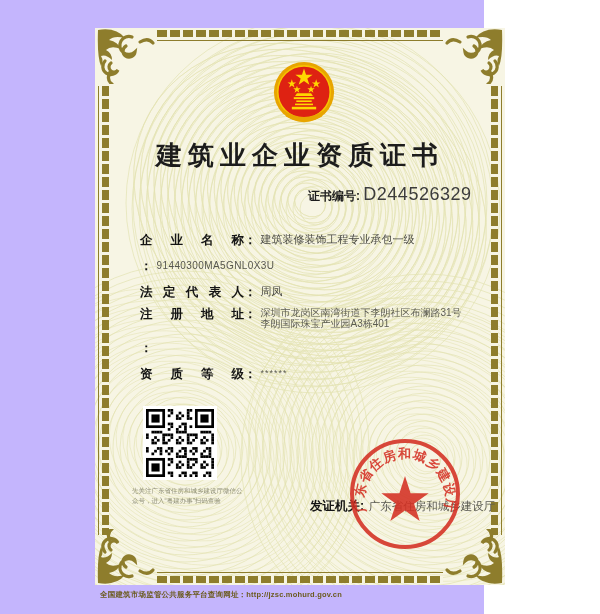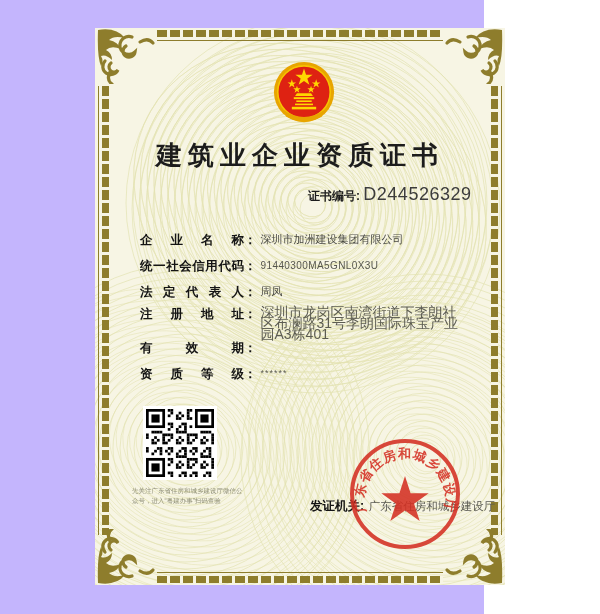--- a/index.html
+++ b/index.html
@@ -39,21 +39,21 @@
   .cert-no .lbl { font-weight:700; color:#1c1c1c; }
   .cert-no .val { font-size:18px; color:#3c3c3c; letter-spacing:0.5px; }
 
   
   .frow { position:absolute; left:45px; width:330px; display:flex; align-items:flex-start; }
   .flabel { display:inline-block; width:104px; font-size:12.5px; font-weight:700;
     color:#141414; text-align:justify; text-align-last:justify; white-space:nowrap; }
   .fcolon { font-size:12.5px; font-weight:700; color:#141414; margin-right:4px; }
   .fvalue { font-size:11px; color:#4a4a44; padding-top:1px; flex:1; line-height:13px; }
   .fvalue.code { font-size:10px; color:#55554d; letter-spacing:0.4px; }
-  .fvalue.addr { font-size:14px; line-height:11px; color:#5c5c52; max-width:220px; }
+  .fvalue.addr { font-size:10px; line-height:11px; color:#5c5c52; max-width:220px; }
   .stars { display:block; font-size:9px; letter-spacing:1px; color:#5c5c52; }
 
   
   .qr-wrap { position:absolute; left:48px; top:378px; width:74px; height:74px;
     background:#ffffff; padding:3px; }
   .qr-caption { position:absolute; left:37px; top:458px; width:112px;
     font-size:6.5px; line-height:9.5px; color:#8d8d75; }
 
   
   .issue-row { position:absolute; left:215px; white-space:nowrap; }
@@ -342,39 +342,37 @@
     <div class="title">建筑业企业资质证书</div>
 
     <div class="cert-no">
       <span class="lbl">证书编号:</span>
       <span class="val">D244526329</span>
     </div>
 
     <div class="frow" style="top:204px">
       <span class="flabel">企业名称</span>
         <span class="fcolon">：</span>
-      <span class="fvalue">深圳市加洲建设集团有限公司</span>
+      <span class="fvalue">建筑装修装饰工程专业承包一级</span>
     </div>
     <div class="frow" style="top:230px">
-      <span class="flabel">统一社会信用代码</span>
         <span class="fcolon">：</span>
       <span class="fvalue code">91440300MA5GNL0X3U</span>
     </div>
     <div class="frow" style="top:256px">
       <span class="flabel">法定代表人</span>
         <span class="fcolon">：</span>
       <span class="fvalue">周凤</span>
     </div>
     <div class="frow" style="top:278px">
       <span class="flabel">注册地址</span>
         <span class="fcolon">：</span>
       <span class="fvalue addr">深圳市龙岗区南湾街道下李朗社区布澜路31号李朗国际珠宝产业园A3栋401</span>
     </div>
     <div class="frow" style="top:312px">
-      <span class="flabel">有效期</span>
         <span class="fcolon">：</span>
     </div>
     <div class="frow" style="top:338px">
       <span class="flabel">资质等级</span>
         <span class="fcolon">：</span>
       <span class="fvalue"><span class="stars">******</span></span>
     </div>
 
     <div class="qr-wrap"><svg width="68" height="68" viewBox="0 0 68 68">
           <rect width="68" height="68" fill="#fff"></rect>
@@ -561,14 +559,15 @@
       </defs>
       <circle cx="58" cy="58" r="53" fill="none" stroke="#d43023" stroke-width="4"></circle>
       <text font-size="13" font-weight="700" fill="#d43023" letter-spacing="1">
         <textPath href="#sealArc" startOffset="50%" text-anchor="middle">广东省住房和城乡建设厅</textPath>
       </text>
       <path d="M58,40 l5.6,17.2 18.1,0 -14.6,10.6 5.6,17.2 -14.7,-10.6 -14.7,10.6 5.6,-17.2 -14.6,-10.6 18.1,0z" fill="#d43023"></path>
     </svg>
   </div>
 
   <div class="footer">
+    <div>全国建筑市场监管公共服务平台查询网址：http://jzsc.mohurd.gov.cn</div>
   </div>
 </div>
 
 </body></html>

